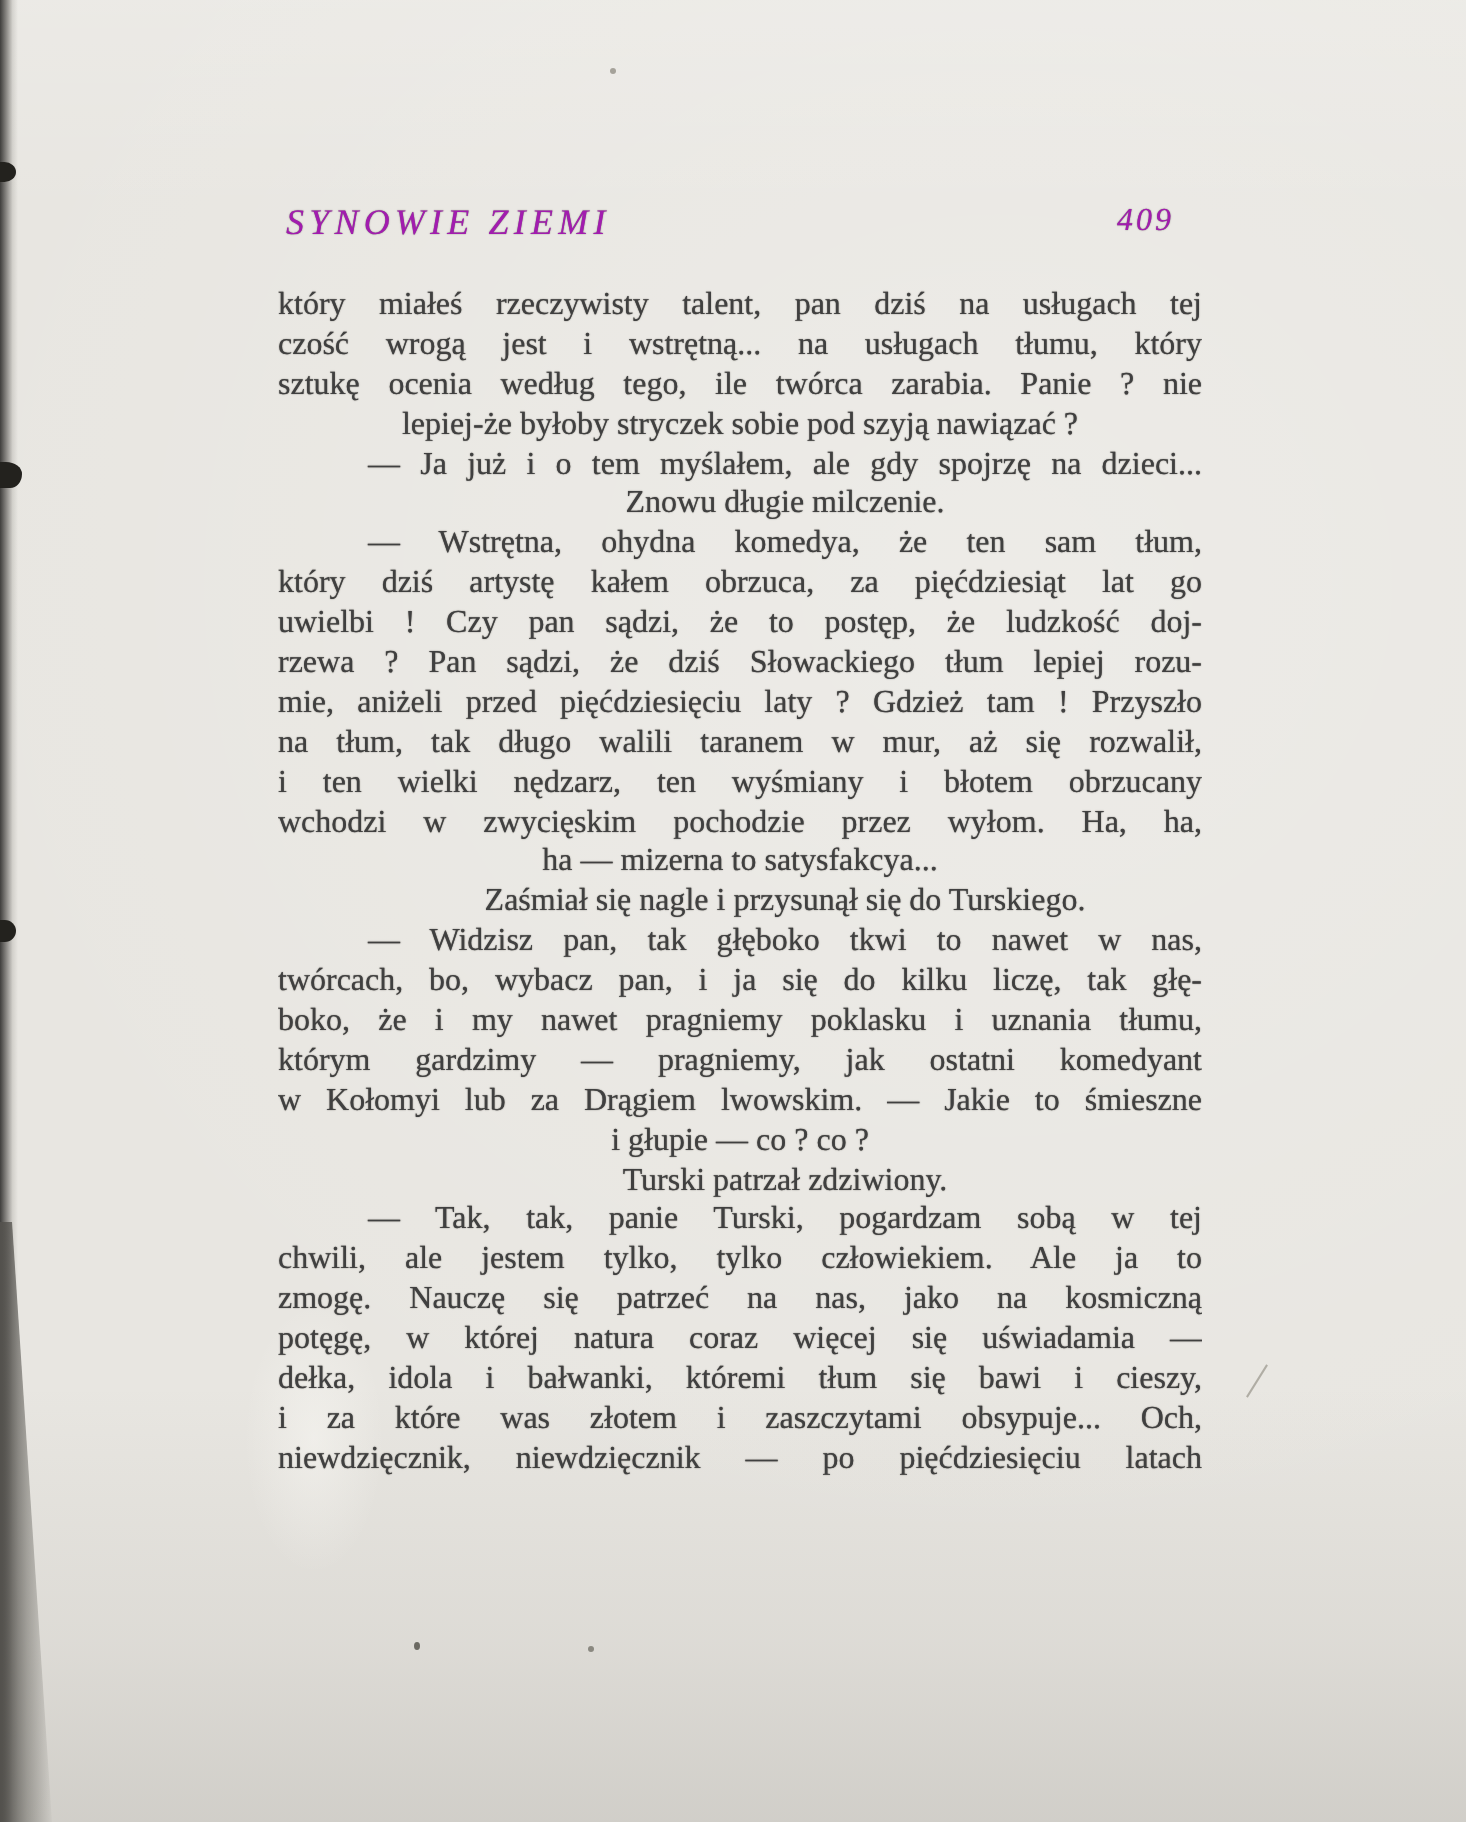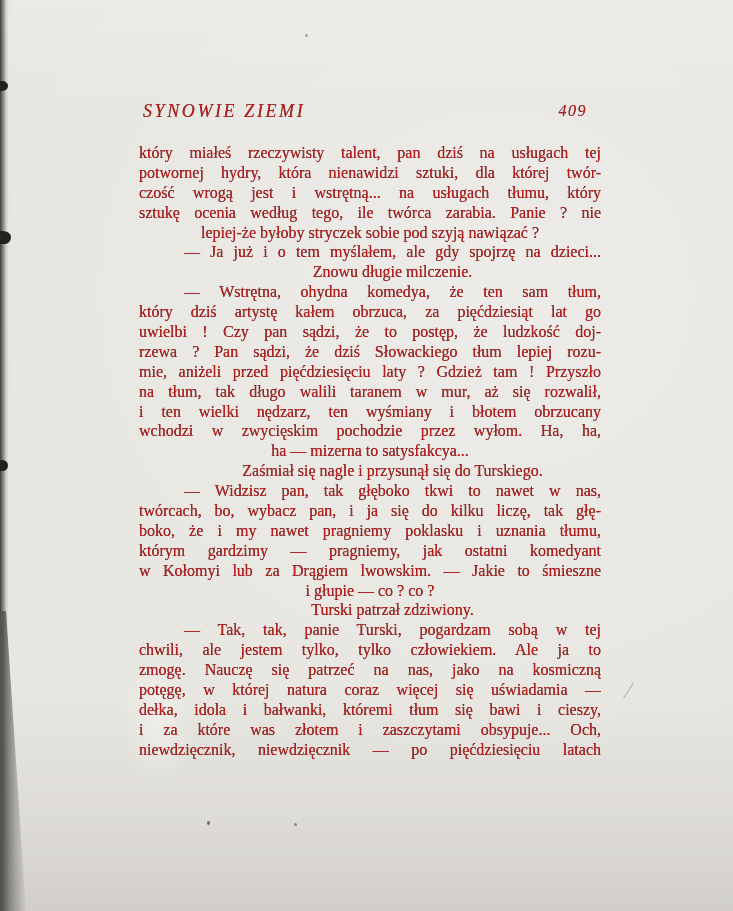--- a/index.html
+++ b/index.html
@@ -29,21 +29,21 @@
         rgba(0,0,0,0) 62%),
       #e8e6e1;
   }
   
   .running-header {
     position: absolute;
     left: 139px;
     top: 101px;
     width: 462px;
     height: 28px;
-    color: #b91c1c;
+    color: #a21caf;
   }
   .header-title {
     position: absolute;
     left: 4px;
     top: 0;
     font-style: italic;
     font-size: 18px;
     letter-spacing: 2.6px;
     white-space: nowrap;
     text-shadow: 0 0 0.6px rgba(42,39,32,0.7);
@@ -56,21 +56,21 @@
     font-size: 16px;
     letter-spacing: 1.5px;
     text-shadow: 0 0 0.6px rgba(42,39,32,0.7);
   }
   
   .text-block {
     position: absolute;
     left: 139px;
     top: 143px;
     width: 462px;
-    color: #b91c1c;
+    color: #404040;
     font-size: 16px;
     line-height: 19.9px;
     text-shadow: 0 0 0.6px rgba(41,38,31,0.8);
   }
   .line {
     height: 19.9px;
     overflow: hidden;
     text-align: center;
   }
   .line.just {
@@ -136,21 +136,20 @@
 
   <div class="patch"></div>
 
   <div class="running-header">
     <span class="header-title">SYNOWIE ZIEMI</span>
     <span class="page-number">409</span>
   </div>
 
   <div class="text-block">
       <div class="line just">który miałeś rzeczywisty talent, pan dziś na usługach tej</div>
-      <div class="line just">potwornej hydry, która nienawidzi sztuki, dla której twór-</div>
       <div class="line just">czość wrogą jest i wstrętną... na usługach tłumu, który</div>
       <div class="line just">sztukę ocenia według tego, ile twórca zarabia. Panie&nbsp;? nie</div>
       <div class="line">lepiej-że byłoby stryczek sobie pod szyją nawiązać&nbsp;?</div>
       <div class="line just ind">— Ja już i o tem myślałem, ale gdy spojrzę na dzieci...</div>
       <div class="line ind">Znowu długie milczenie.</div>
       <div class="line just ind">— Wstrętna, ohydna komedya, że ten sam tłum,</div>
       <div class="line just">który dziś artystę kałem obrzuca, za pięćdziesiąt lat go</div>
       <div class="line just">uwielbi&nbsp;! Czy pan sądzi, że to postęp, że ludzkość doj-</div>
       <div class="line just">rzewa&nbsp;? Pan sądzi, że dziś Słowackiego tłum lepiej rozu-</div>
       <div class="line just">mie, aniżeli przed pięćdziesięciu laty&nbsp;? Gdzież tam&nbsp;! Przyszło</div>

